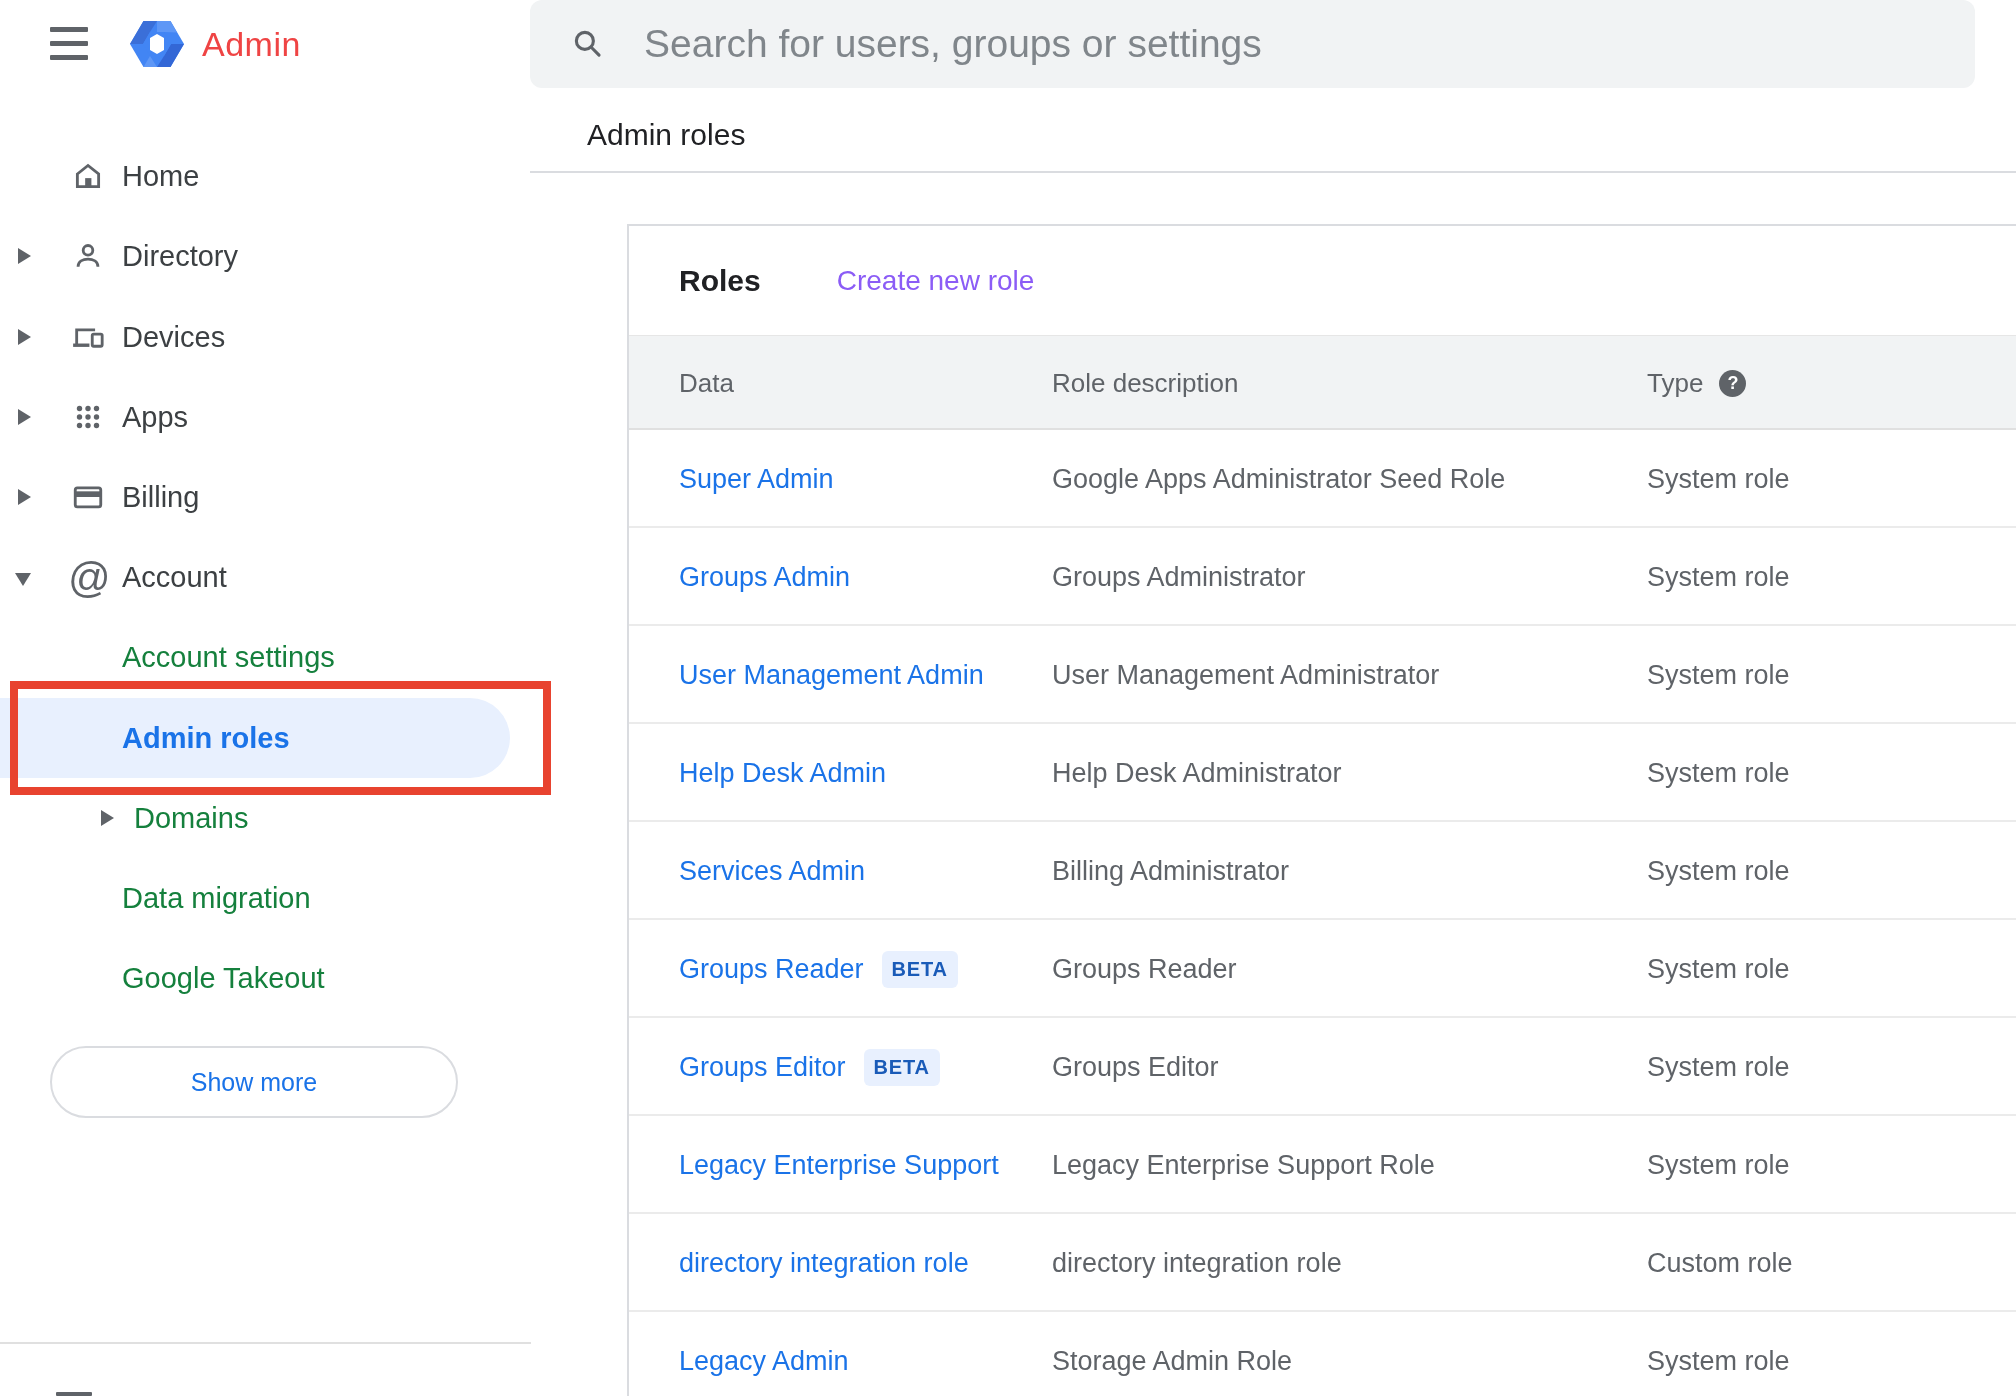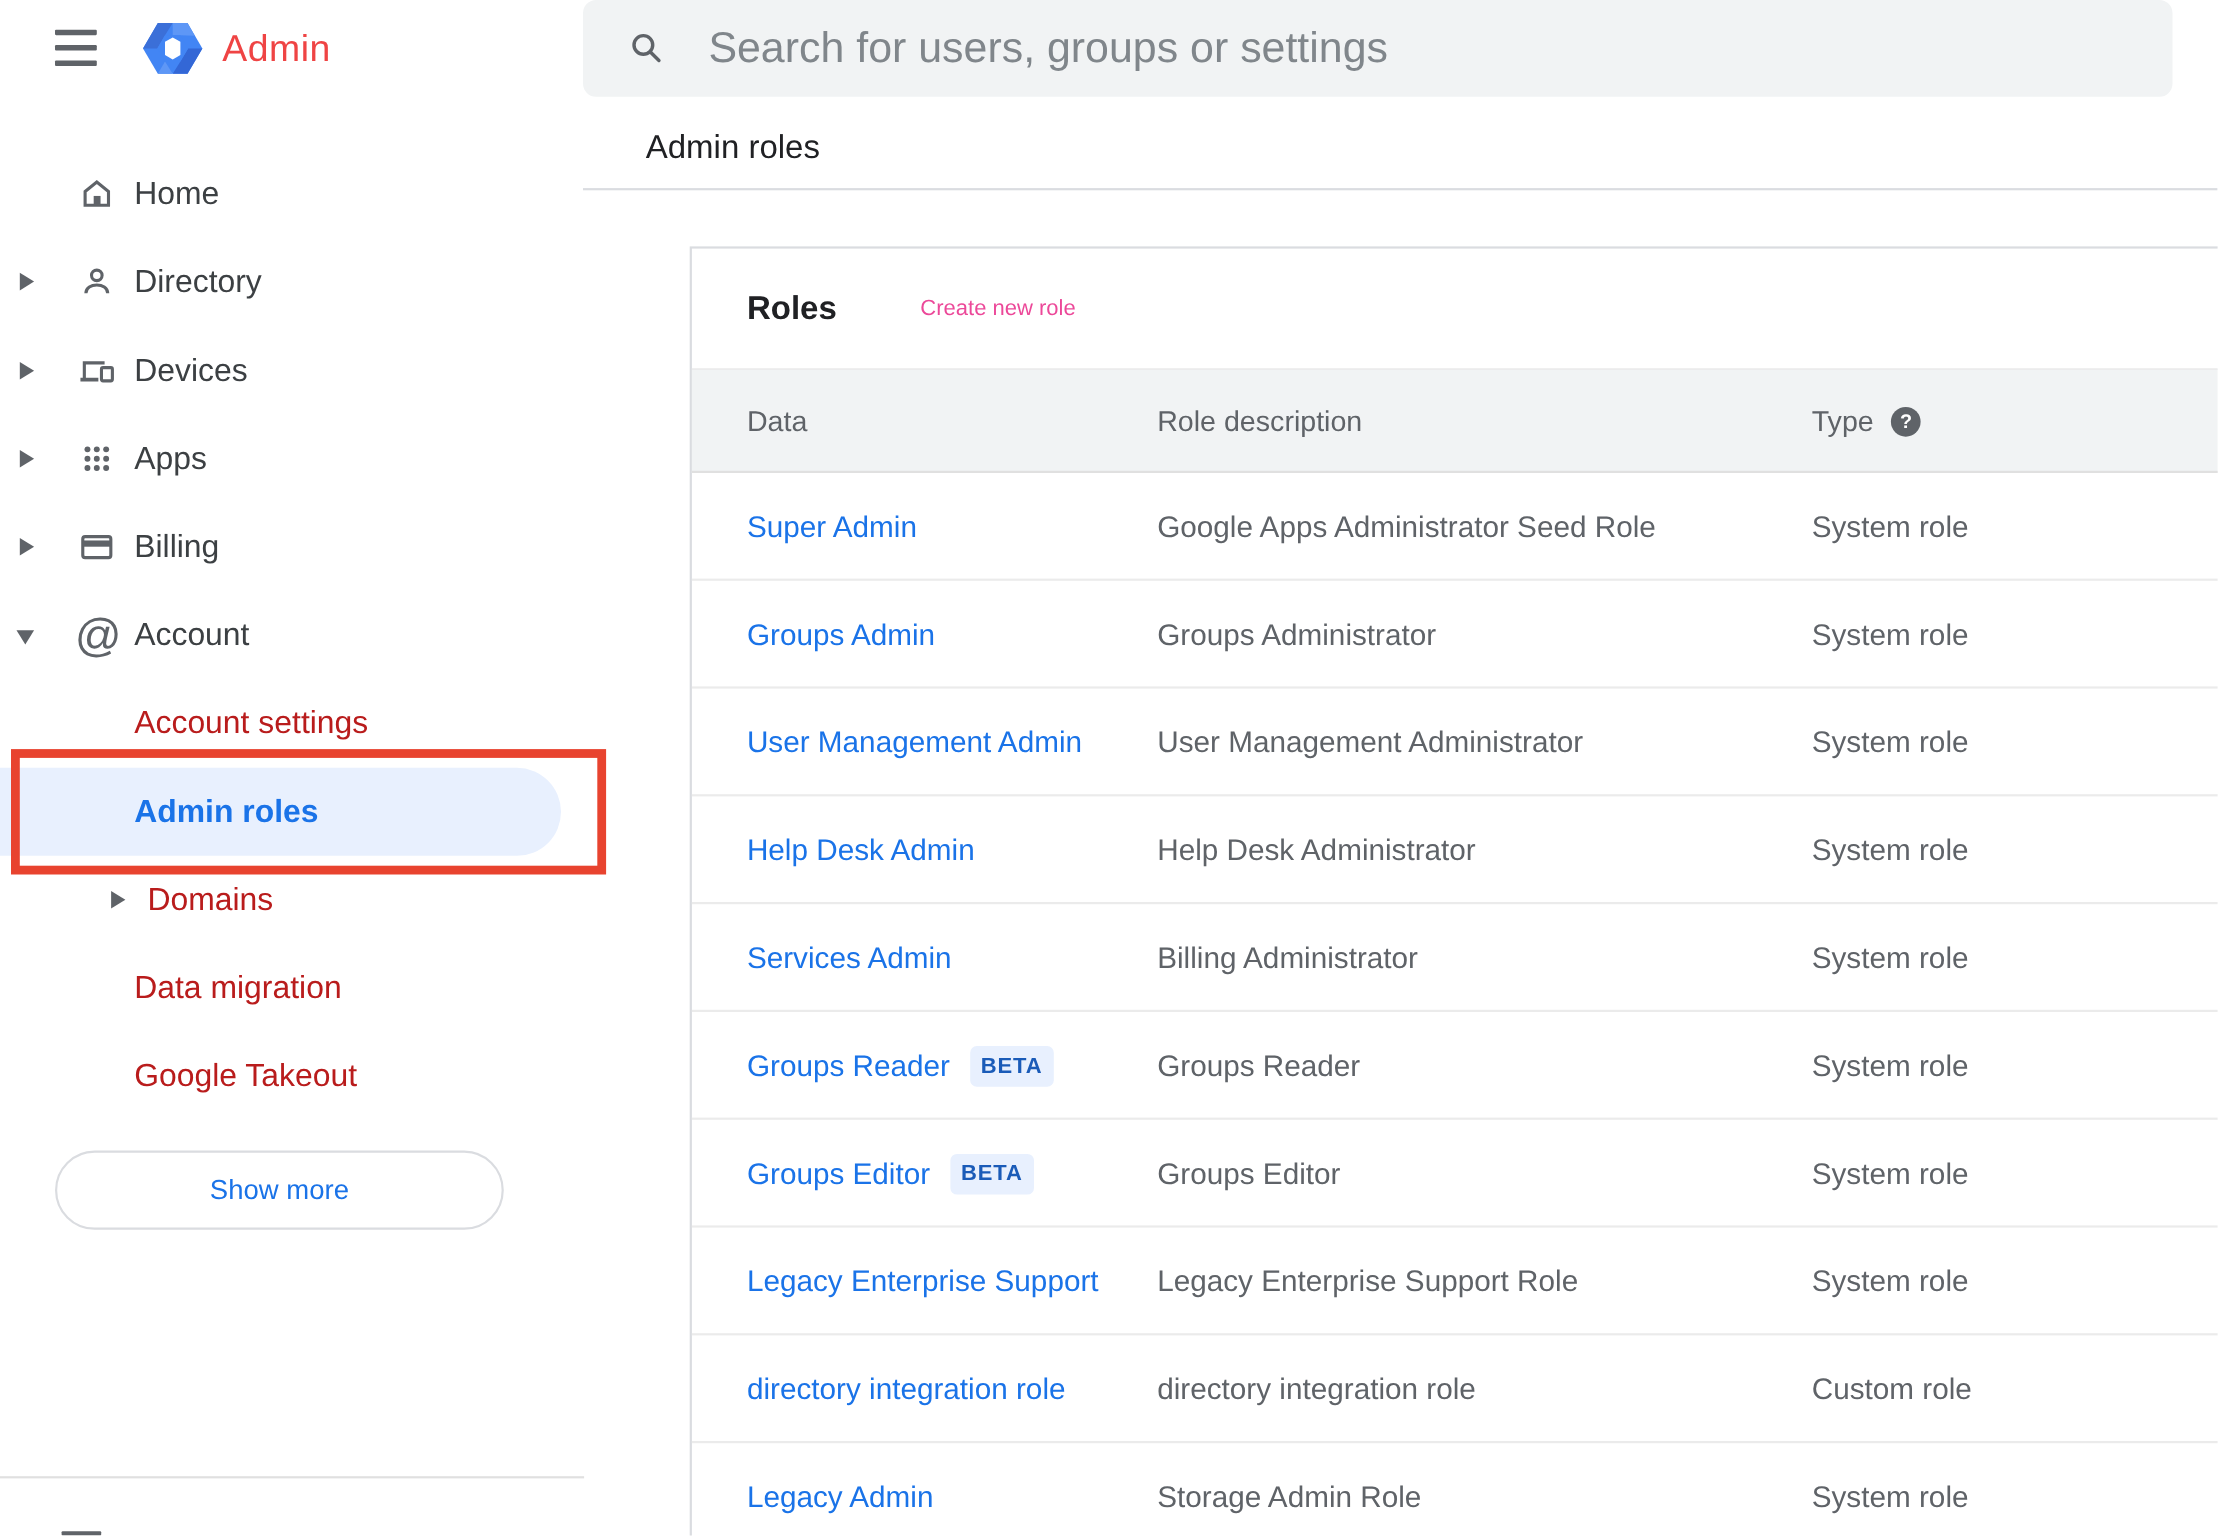--- a/index.html
+++ b/index.html
@@ -18,21 +18,21 @@
   .nav-item { position:absolute; left:0; width:531px; height:80px; cursor:pointer; }
   .nav-item .tri-r { position:absolute; left:18px; top:32px; width:0; height:0;
       border-left:13px solid #5f6368; border-top:8px solid transparent; border-bottom:8px solid transparent; }
   .nav-item .tri-d { position:absolute; left:15px; top:36px; width:0; height:0;
       border-top:13px solid #5f6368; border-left:8px solid transparent; border-right:8px solid transparent; }
   .nav-item .nicon { position:absolute; left:71px; top:23px; width:34px; height:34px; color:#5f6368; }
   .nav-item .at-glyph { position:absolute; left:68px; top:17px; font-size:42px; color:#5f6368; }
   .nav-item .nlabel { position:absolute; left:122px; top:0; line-height:80px; font-size:29px; color:#3c4043; }
 
   .sub-item { position:absolute; left:0; width:531px; height:80px; cursor:pointer; }
-  .sub-item .nlabel { position:absolute; left:122px; top:0; line-height:80px; font-size:29px; color:#b91c1c; }
+  .sub-item .nlabel { position:absolute; left:122px; top:0; line-height:80px; font-size:29px; color:#15803d; }
   .sub-item .tri-r { position:absolute; left:101px; top:32px; width:0; height:0;
       border-left:13px solid #5f6368; border-top:8px solid transparent; border-bottom:8px solid transparent; }
   .sub-item.active .pill { position:absolute; left:0; top:0; width:510px; height:80px;
       background:#e8f0fe; border-radius:0 40px 40px 0; }
   .sub-item.active .nlabel { color:#1a73e8; font-weight:bold; }
 
   .red-box { position:absolute; left:10px; top:681px; width:541px; height:114px;
              border:8px solid #e8432f; z-index:5; pointer-events:none; }
 
   .show-more { position:absolute; left:50px; top:1046px; width:408px; height:72px;
@@ -52,21 +52,21 @@
   .searchbar input::placeholder { color:#80868b; opacity:1; }
 
   .breadcrumb { position:absolute; left:587px; top:118px; font-size:30px; color:#202124; }
   .crumb-divider { position:absolute; left:530px; top:171px; width:1486px; height:2px; background:#dadce0; }
 
   
   .card { position:absolute; left:627px; top:224px; width:1400px; height:1210px;
           background:#fff; border:2px solid #dadce0; }
   .card-header { position:relative; height:109px; display:flex; align-items:center; padding-left:50px; }
   .card-title { font-size:30px; font-weight:bold; color:#202124; }
-  .create-link { margin-left:76px; font-size:20px; color:#ec4899; text-decoration:none; cursor:pointer; }
+  .create-link { margin-left:76px; font-size:28px; color:#8b5cf6; text-decoration:none; cursor:pointer; }
 
   .thead { position:relative; height:95px; background:#f1f3f4;
            border-top:1px solid #e6e6e6; border-bottom:2px solid #e0e0e0; }
   .thead .h-role, .thead .h-desc, .thead .h-type { position:absolute; top:0; height:95px;
       display:flex; align-items:center; font-size:26px; color:#5f6368; font-weight:500; }
   .thead .h-role { left:50px; } .thead .h-desc { left:423px; } .thead .h-type { left:1018px; }
   .help-circle { display:inline-flex; margin-left:16px; width:27px; height:27px; border-radius:50%;
       background:#5f6368; color:#fff; font-size:18px; font-weight:bold;
       align-items:center; justify-content:center; cursor:pointer; }
 

